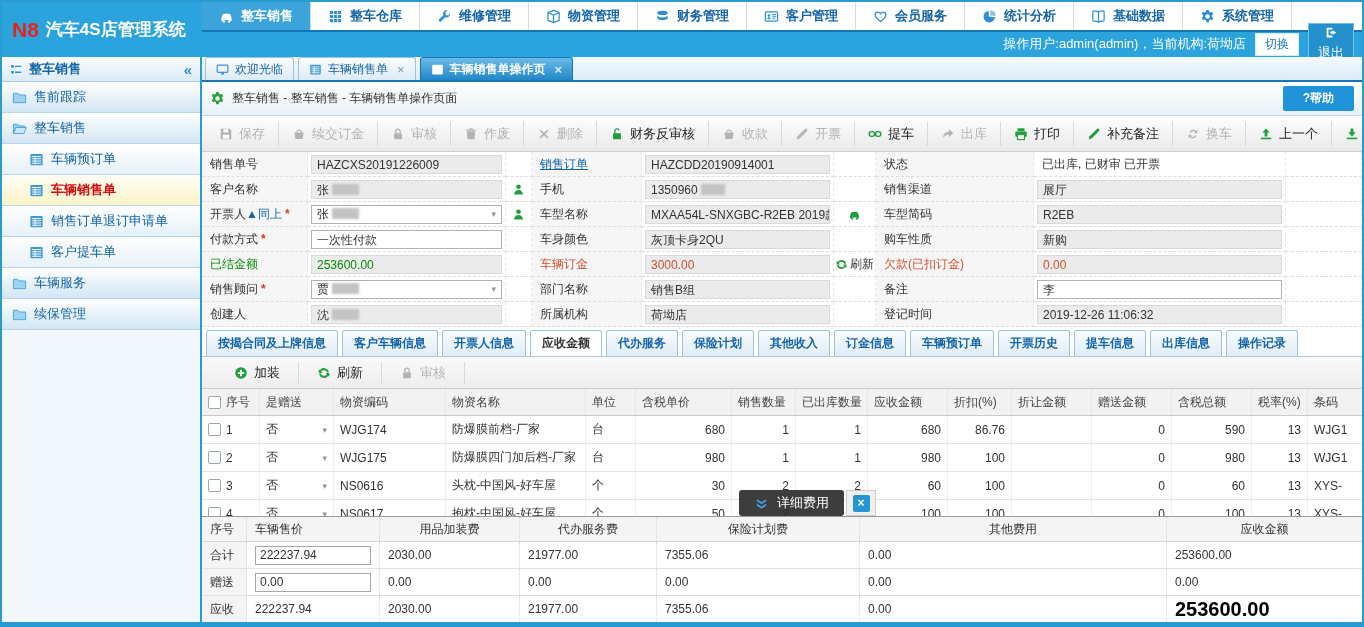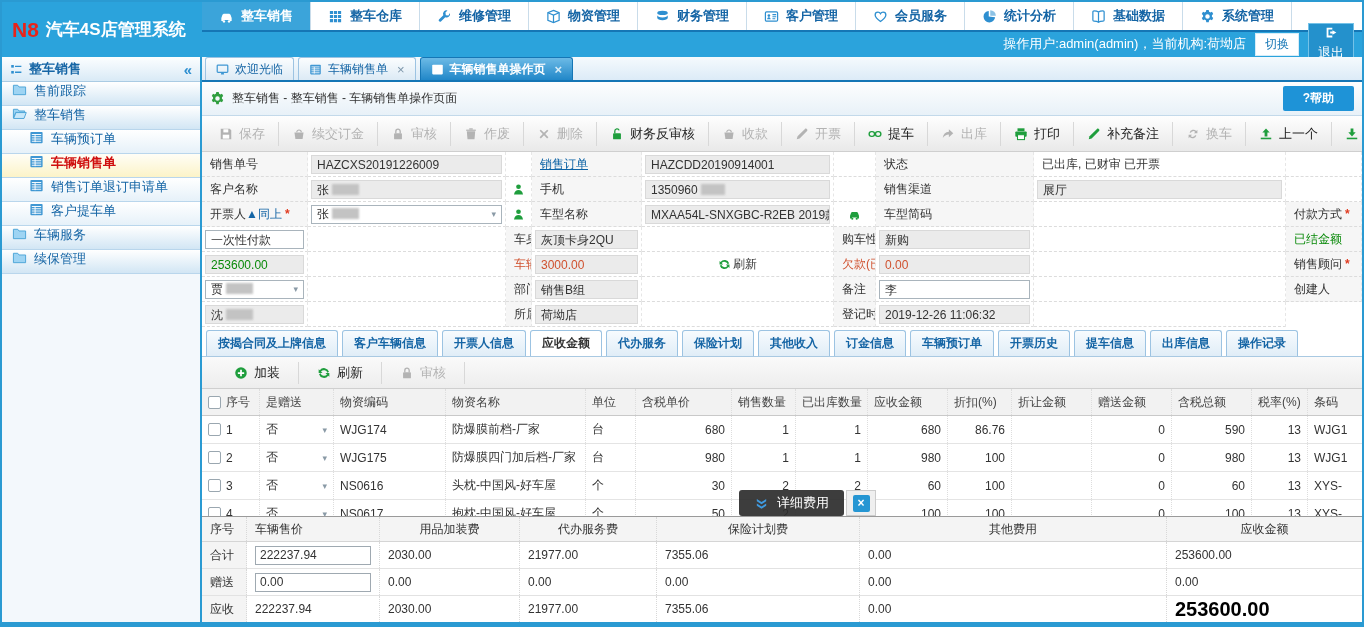--- a/index.html
+++ b/index.html
@@ -23,21 +23,21 @@
   .switch-btn{background:#fff;color:#1576b5;border:1px solid #d5ecf8;padding:2px 9px;font-size:12px;cursor:pointer;font-family:inherit;}
   .logout-btn{background:#2491cc;color:#fff;border:1px solid #74c2e8;display:flex;gap:5px;align-items:center;padding:2px 9px;font-size:13px;cursor:pointer;font-family:inherit;flex-direction:column;}
   .logout-btn .ic{color:#fff;}
 
   
   .main{flex:1;display:flex;min-height:0;}
   .sidebar{width:200px;flex:none;background:#f3f8fc;border-right:2px solid #2a9ad2;display:flex;flex-direction:column;}
   .sb-header{height:25px;flex:none;background:linear-gradient(#fcfeff,#d9eaf6);border-bottom:1px solid #aacbe3;display:flex;align-items:center;padding:0 8px;gap:6px;color:#1565a5;font-weight:bold;font-size:13px;}
   .sb-header .ic{color:#2e8fd0;}
   .sb-collapse{margin-left:auto;color:#2e8fd0;font-size:15px;font-weight:bold;cursor:pointer;}
-  .sb-item{height:24px;flex:none;display:flex;gap:7px;padding:0 10px;background:linear-gradient(#ffffff,#d2e6f4);border-bottom:1px solid #b9d6ec;color:#1565a5;font-size:13px;cursor:pointer;white-space:nowrap;}
+  .sb-item{height:31px;flex:none;display:flex;align-items:center;gap:7px;padding:0 10px;background:linear-gradient(#ffffff,#d2e6f4);border-bottom:1px solid #b9d6ec;color:#1565a5;font-size:13px;cursor:pointer;white-space:nowrap;}
   .sb-item .ic{color:#85c8ef;width:15px;height:15px;}
   .sb-item.sub{padding-left:27px;background:linear-gradient(#ffffff,#e6f1f9);}
   .sb-item.sub .ic{color:#3f97d3;}
   .sb-item.active{color:#cf0e0e;font-weight:bold;background:linear-gradient(#fffef6,#fcf3c8);}
 
   .content{flex:1;display:flex;flex-direction:column;min-width:0;position:relative;background:#fff;}
 
   
   .ptabs{height:25px;flex:none;background:linear-gradient(#f5fafd,#dcebf7);border-bottom:2px solid #1576b5;display:flex;align-items:flex-end;gap:4px;padding:0 3px;}
   .ptab{height:23px;display:flex;align-items:center;gap:6px;padding:0 10px;background:linear-gradient(#fbfdfe,#dceaf5);border:1px solid #9cc3e2;border-bottom:none;border-radius:3px 3px 0 0;color:#1565a5;font-size:12px;cursor:pointer;white-space:nowrap;}
@@ -568,20 +568,23 @@
         <div class="fi">
             <span class="ic green-ic">
               <svg xmlns="http://www.w3.org/2000/svg" viewBox="0 0 16 16" fill="currentColor">
                 <path d="M2.5 9.5 3.6 6.4C3.9 5.6 4.7 5 5.6 5h4.8c.9 0 1.7.6 2 1.4l1.1 3.1v3.4h-2l-.4-1.1H5l-.4 1.1h-2.1z"></path>
                 <circle cx="5.3" cy="13.2" r="1.3"></circle>
                 <circle cx="10.7" cy="13.2" r="1.3"></circle>
               </svg>
             </span>
           </div>
         <div class="fl">车型简码</div>
+        <div class="fv">
+            <span class="box">R2EB</span>
+          </div>
         <div class="fx"></div>
 
         <div class="fl">
             <span>付款方式</span>
             <span class="req">*</span>
           </div>
         <div class="fv">
             <span class="box white">一次性付款</span>
           </div>
         <div class="fi"></div>

